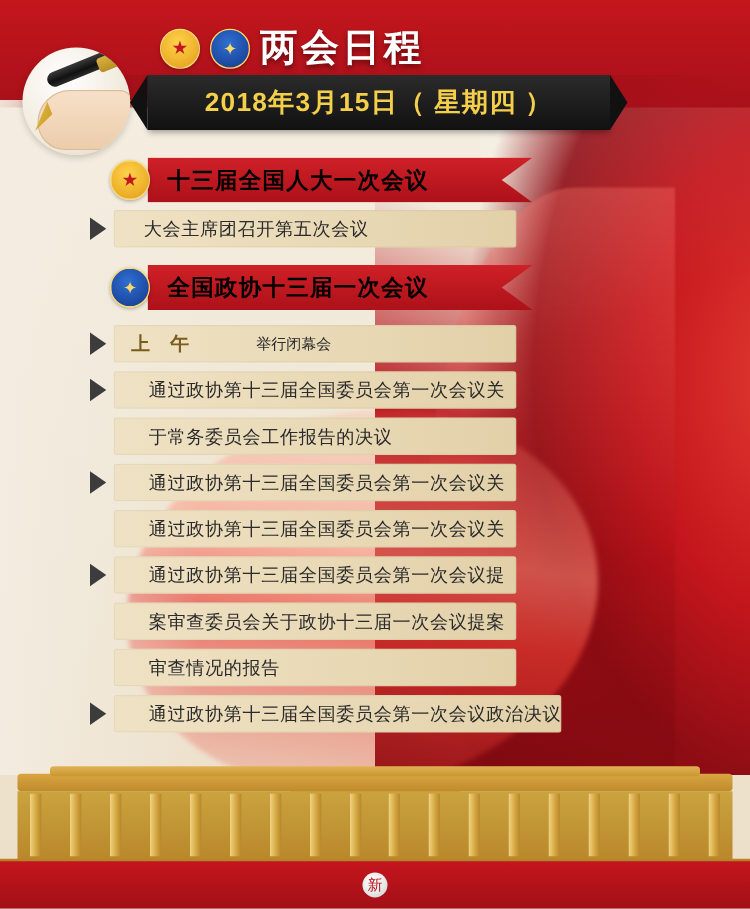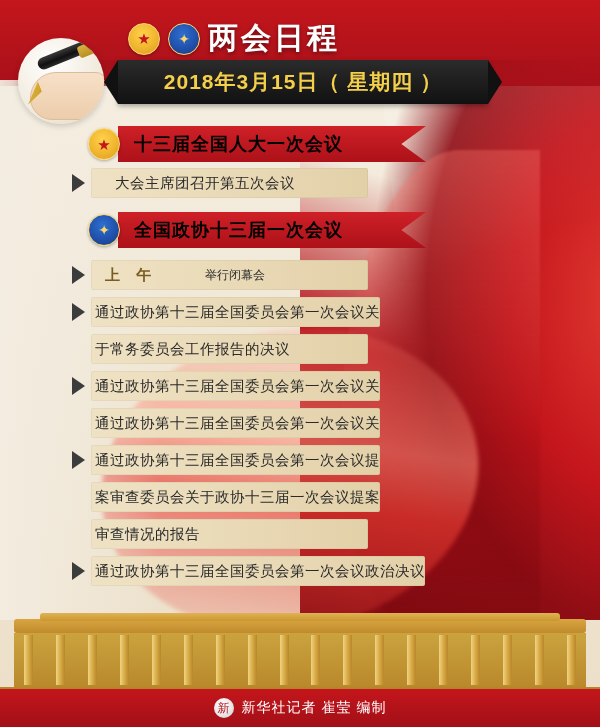--- a/index.html
+++ b/index.html
@@ -182,36 +182,36 @@
     clip-path:polygon(0 0,100% 0,92% 50%,100% 100%,0 100%);
     box-shadow:0 1px 3px rgba(0,0,0,.25);
   }
   .sec-emblem{position:relative;z-index:3;margin-left:-8px;}
   .sec-title{
     position:relative;z-index:2;color:#000000;font-size:18px;font-weight:bold;
     letter-spacing:1px;margin-left:14px;
   }
 
   .row{
-    position:relative;margin:0 0 7px 72px;width:296px;height:30px;
+    position:relative;margin:0 0 7px 72px;width:341px;height:30px;
     display:flex;align-items:center;
   }
   .arrow{
     width:0;height:0;border-top:9px solid transparent;border-bottom:9px solid transparent;
     border-left:13px solid #3c3c3c;margin-right:6px;flex:none;
   }
   .arrow.hidden{visibility:hidden;}
   .bar{
     flex:1;height:30px;
     background:linear-gradient(90deg,#efe2c4 0%,#e8d8b4 60%,#e2d0a8 100%);
     border-radius:2px;display:flex;align-items:center;
     box-shadow:inset 0 0 0 1px rgba(0,0,0,.04);
   }
   .bar-text{
-    color:#2a2a2a;font-size:14.5px;padding-left:4px;letter-spacing:.5px;white-space:nowrap;
+    color:#2a2a2a;font-size:14.5px;padding-left:28px;letter-spacing:.5px;white-space:nowrap;
   }
   .bar.center .bar-text{padding-left:24px;}
   .slot-time{
     color:#7a5c1f;font-size:15px;font-weight:bold;letter-spacing:6px;
     padding-left:14px;min-width:74px;
   }
   .slot-event{color:#2a2a2a;font-size:12px;padding-left:26px;}
 </style>
 </head>
 <body>
@@ -355,14 +355,13 @@
     <div class="col"></div>
     <div class="col"></div>
   </div>
   <div class="bld-roof"></div>
   <div class="bld-roof2"></div>
   <div class="bld-base"></div>
 </div>
 
 <div class="credit">
   <div class="credit-logo">新</div>
-  <div class="credit-text">新华社记者 崔莹 编制</div>
 </div>
 
 </body></html>

